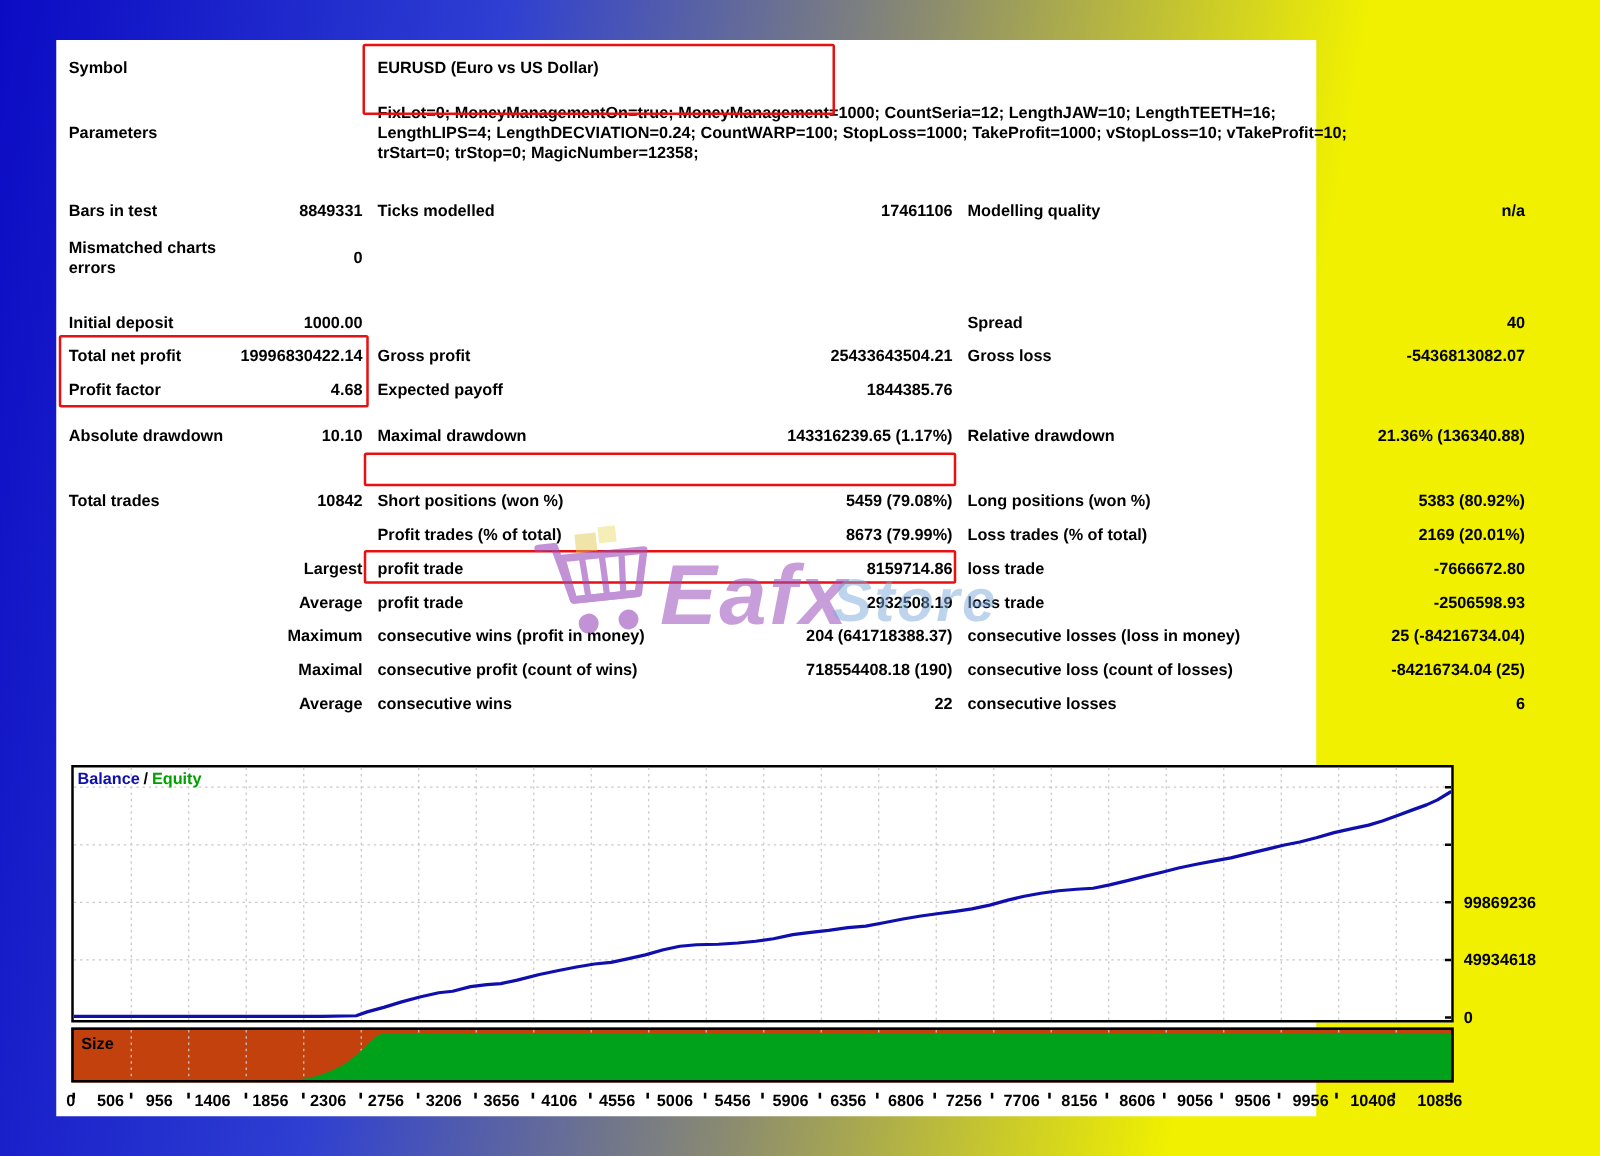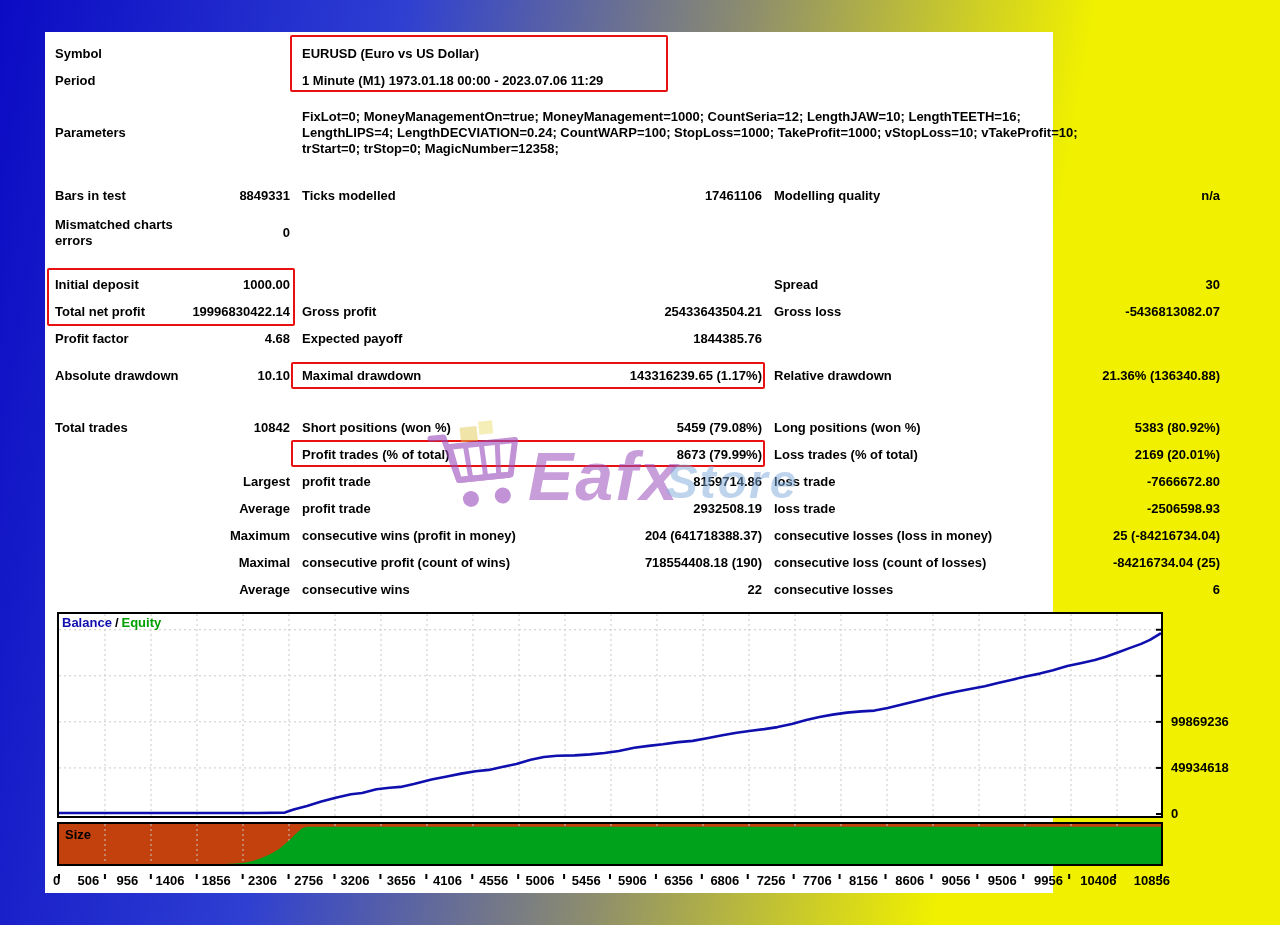--- a/index.html
+++ b/index.html
@@ -49,25 +49,20 @@
 <body>
 
 <div class="panel">
 
   <div class="stats">
       <div class="r">
         <div class="c l1">Symbol</div>
         <div class="c v v2"></div>
         <div class="c wide">EURUSD (Euro vs US Dollar)</div>
       </div>
-      <div class="r">
-        <div class="c l1">Period</div>
-        <div class="c v v2"></div>
-        <div class="c wide">1 Minute (M1) 1973.01.18 00:00 - 2023.07.06 11:29</div>
-      </div>
       <div class="r params">
         <div class="c l1">Parameters</div>
         <div class="c v v2"></div>
         <div class="c wide">FixLot=0; MoneyManagementOn=true; MoneyManagement=1000; CountSeria=12; LengthJAW=10; LengthTEETH=16;
 LengthLIPS=4; LengthDECVIATION=0.24; CountWARP=100; StopLoss=1000; TakeProfit=1000; vStopLoss=10; vTakeProfit=10;
 trStart=0; trStop=0; MagicNumber=12358;</div>
       </div>
       <div class="r" style="margin-top: 10px;">
         <div class="c l1">Bars in test</div>
         <div class="c v v2">8849331</div>
@@ -83,21 +78,21 @@
         <div class="c v v4"></div>
         <div class="c l5"></div>
         <div class="c v v6"></div>
       </div>
       <div class="r" style="margin-top: 14px;">
         <div class="c l1">Initial deposit</div>
         <div class="c v v2">1000.00</div>
         <div class="c l3"></div>
         <div class="c v v4"></div>
         <div class="c l5">Spread</div>
-        <div class="c v v6">30</div>
+        <div class="c v v6">40</div>
       </div>
       <div class="r">
         <div class="c l1">Total net profit</div>
         <div class="c v v2">19996830422.14</div>
         <div class="c l3">Gross profit</div>
         <div class="c v v4">25433643504.21</div>
         <div class="c l5">Gross loss</div>
         <div class="c v v6">-5436813082.07</div>
       </div>
       <div class="r">

